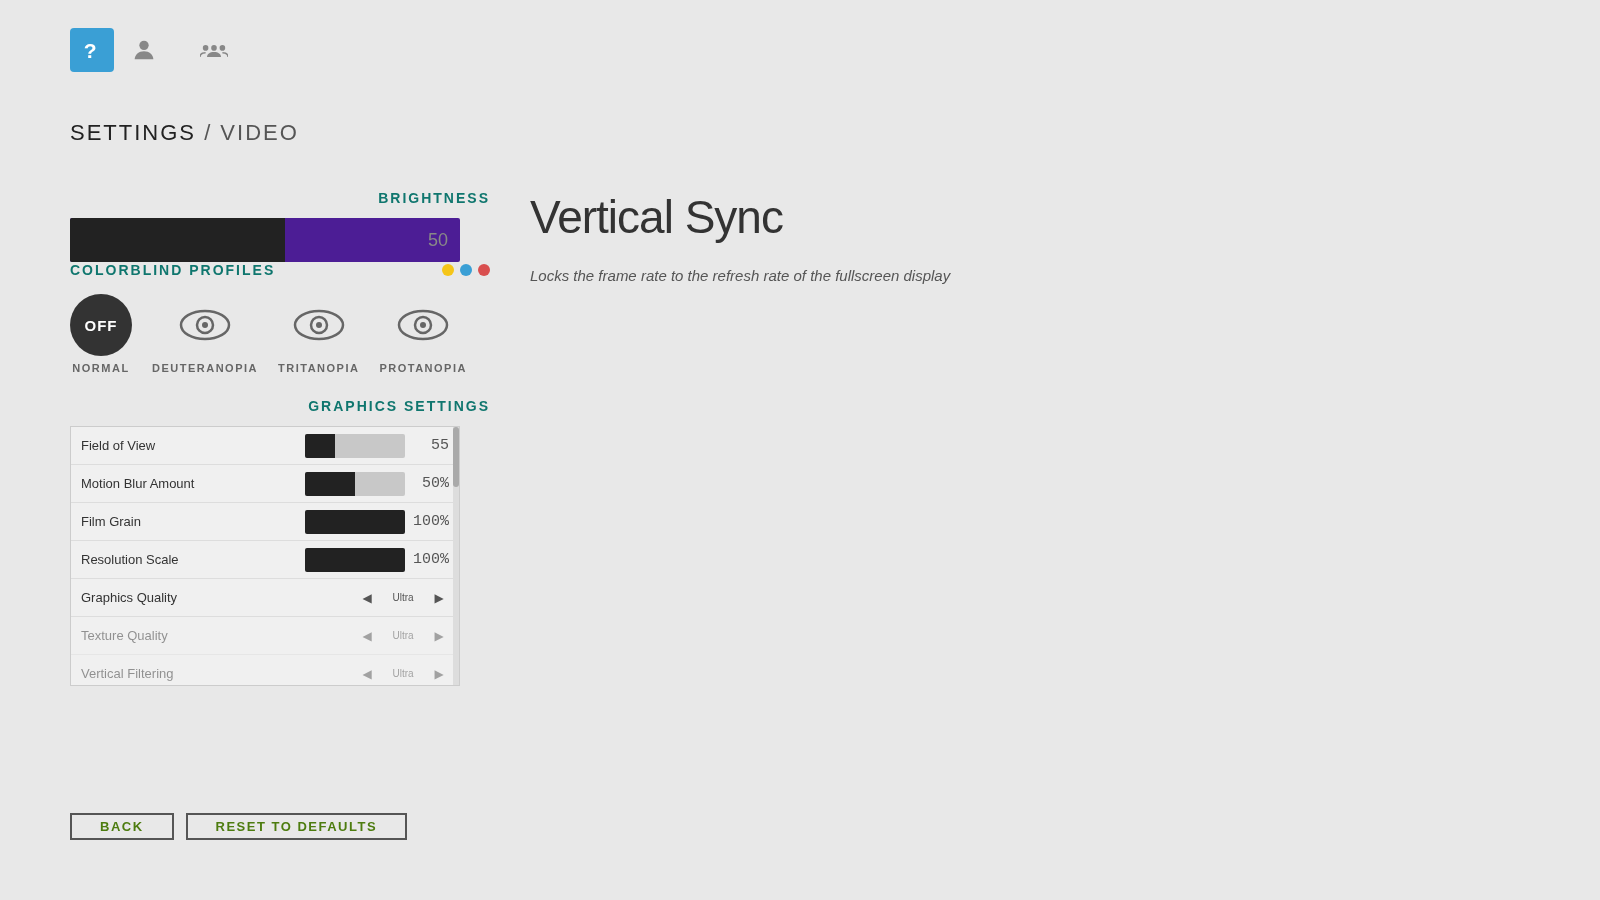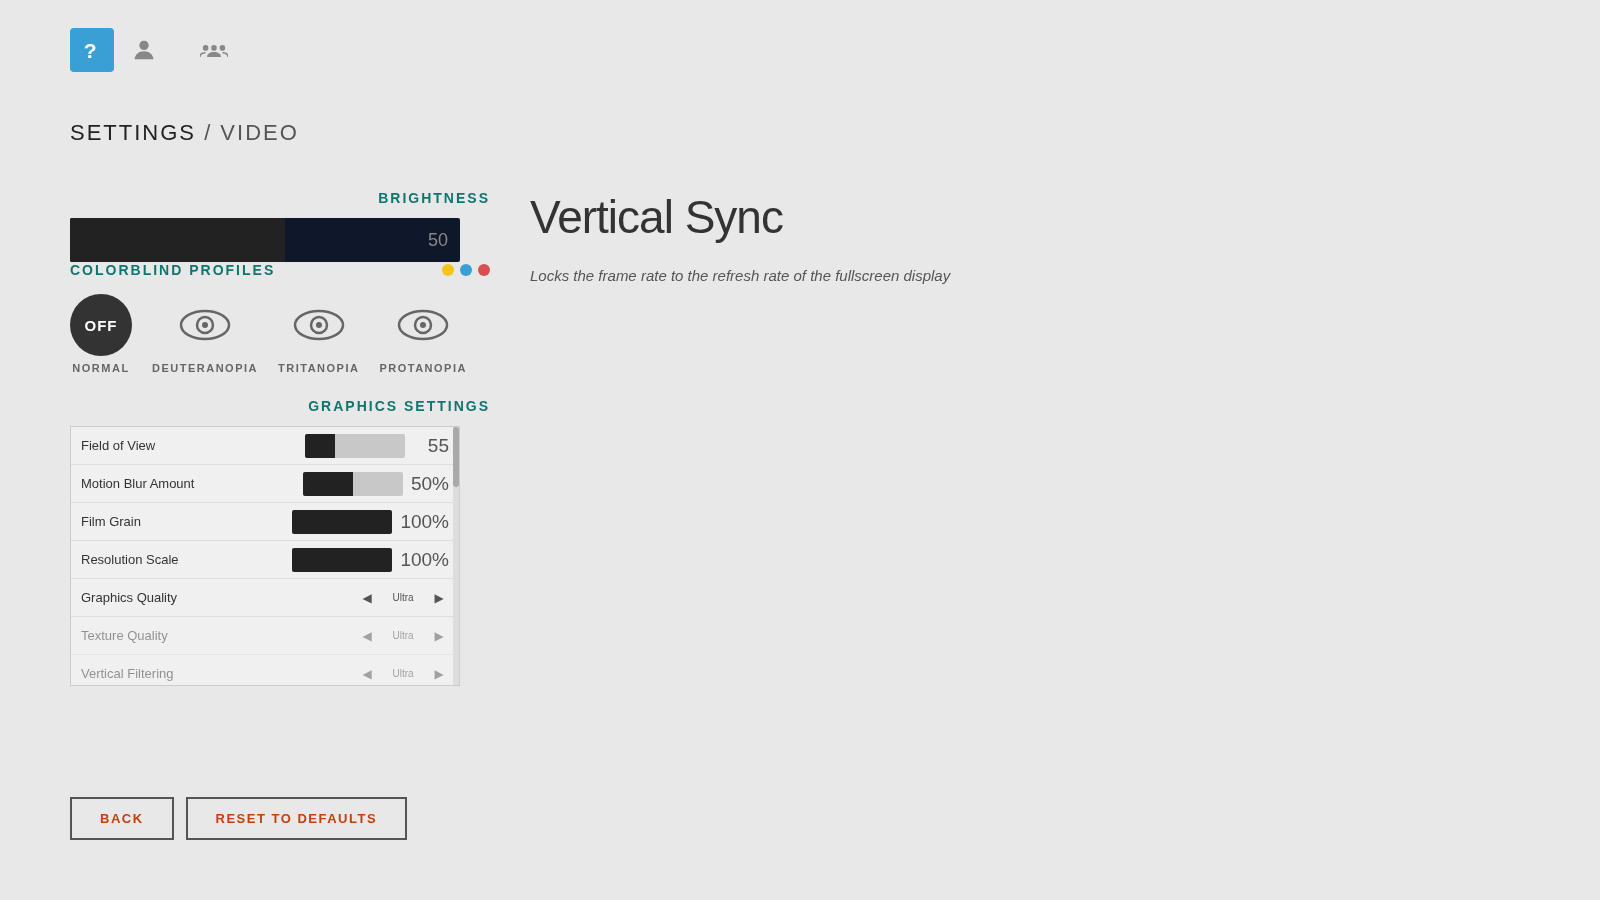--- a/index.html
+++ b/index.html
@@ -86,21 +86,21 @@
       color: #0f766e;
       margin-bottom: 12px;
       margin-top: 20px;
       text-align: right;
     }
 
     .brightness-slider-container {
       position: relative;
       width: 390px;
       height: 44px;
-      background: #0f172a;
+      background: #4c1d95;
       border-radius: 2px;
       overflow: hidden;
     }
 
     .brightness-fill {
       position: absolute;
       top: 0;
       left: 0;
       height: 100%;
       background: #222;
@@ -222,24 +222,25 @@
       position: relative;
       overflow: hidden;
     }
 
     .mini-fill {
       height: 100%;
       background: #222;
     }
 
     .slider-value {
-      font-size: 19px;
+      font-size: 15px;
       color: #555;
       min-width: 36px;
       text-align: right;
+      font-family: Liberation Mono, monospace;
     }
 
     .arrow-selector {
       display: flex;
       align-items: center;
       gap: 6px;
     }
 
     .arrow-btn {
       width: 20px;
@@ -305,27 +306,27 @@
     
     .bottom-buttons {
       position: absolute;
       bottom: 60px;
       left: 70px;
       display: flex;
       gap: 12px;
     }
 
     .btn {
-      padding: 12px 28px;
+      padding: 4px 28px;
       border: 2px solid #555;
       background: transparent;
       font-size: 13px;
       letter-spacing: 1.5px;
       font-weight: 600;
-      color: #c2410c;
+      color: #4d7c0f;
       cursor: pointer;
       text-transform: uppercase;
     }
 
     
     .eye-svg {
       width: 52px;
       height: 42px;
     }
   </style>

